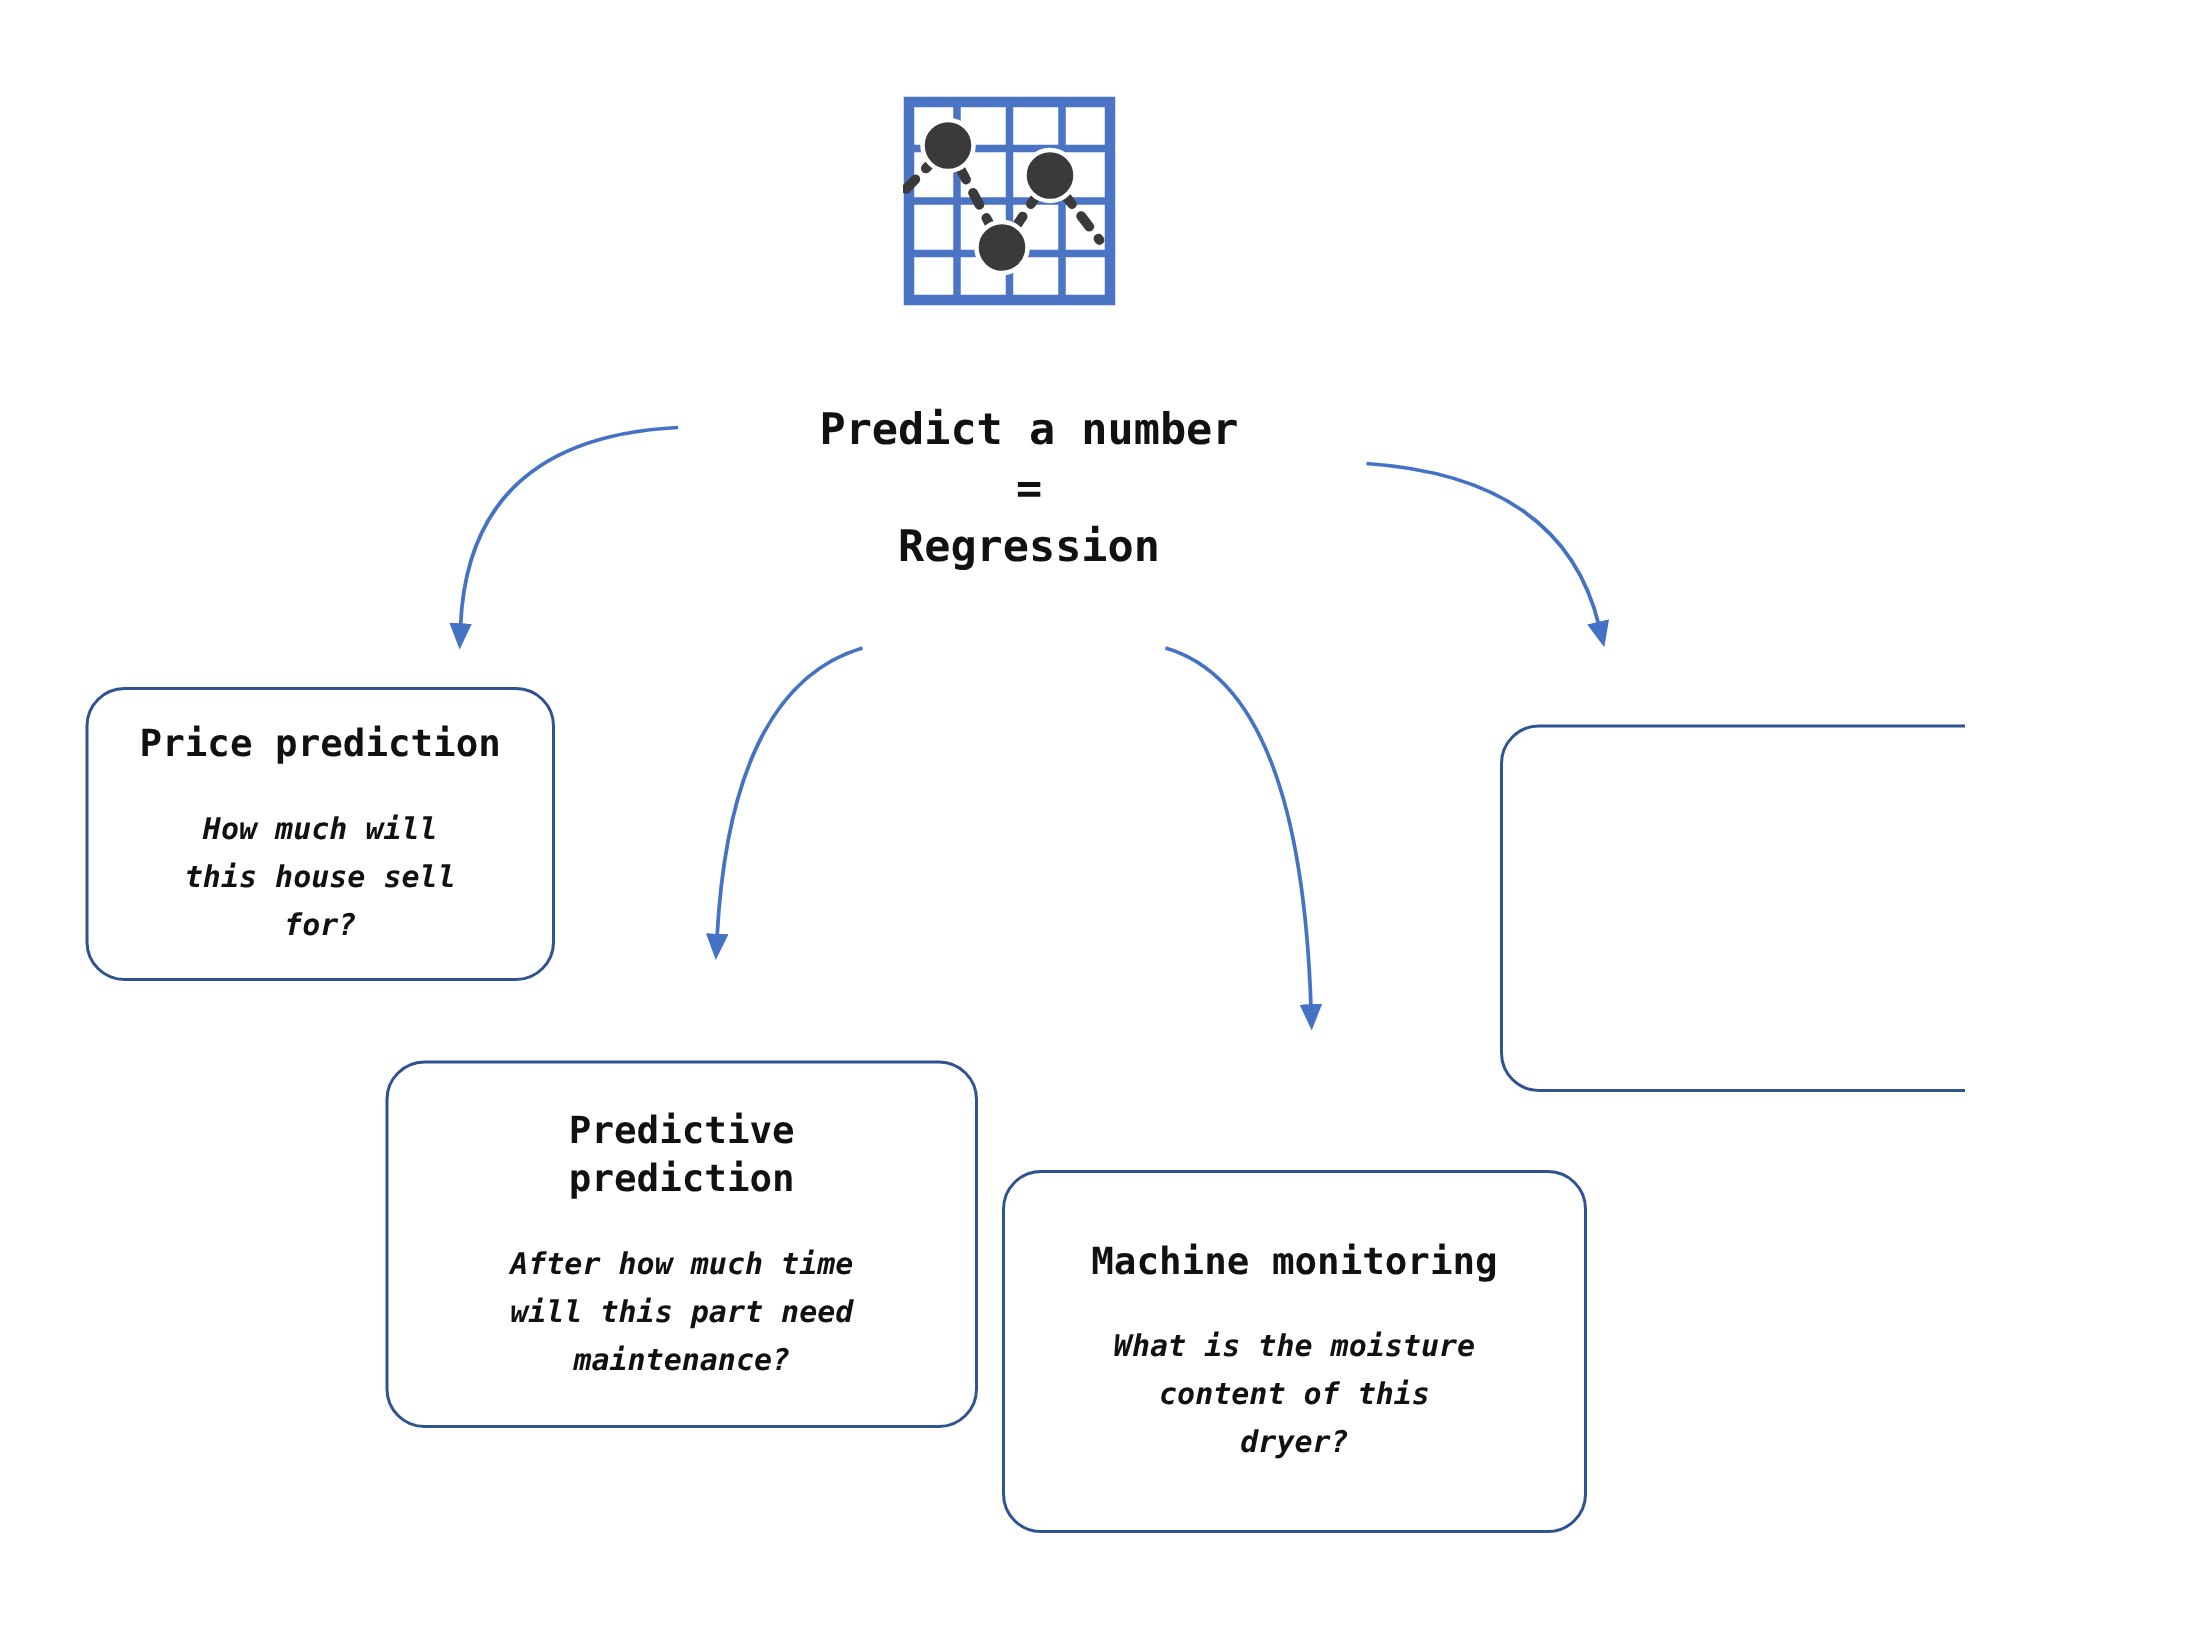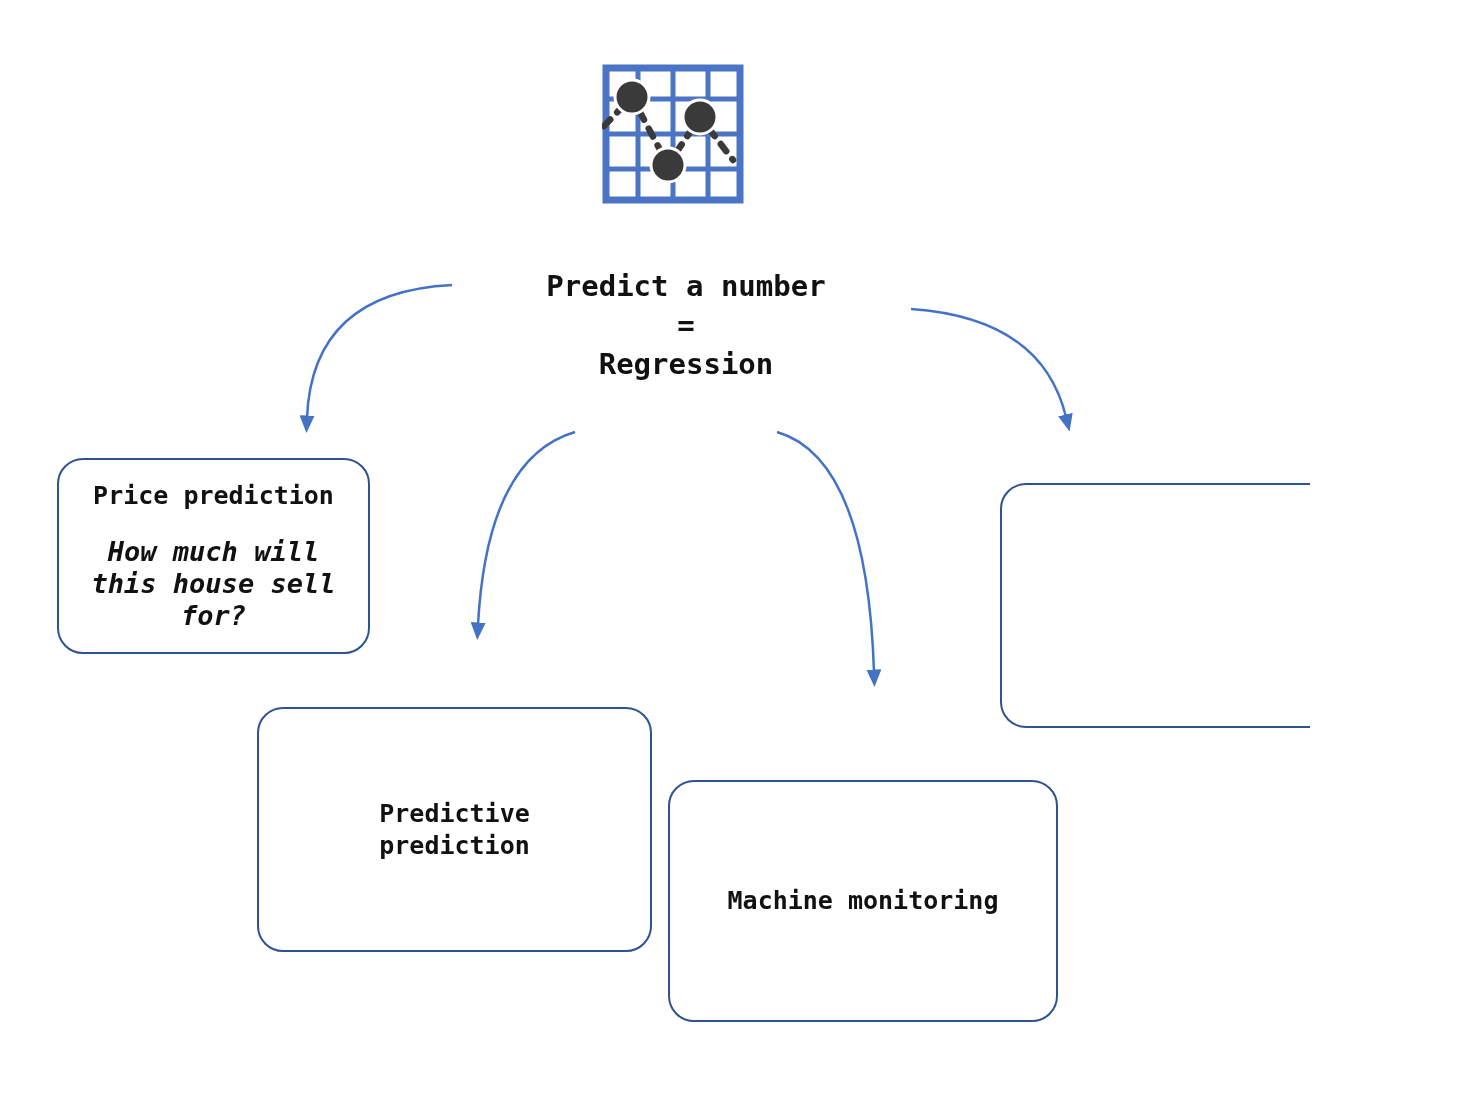--- a/index.html
+++ b/index.html
@@ -40,21 +40,21 @@
     justify-content:center;align-items:center;
     box-sizing:border-box;
     padding:8px 10px;
   }
   .node .title{
     font-size:25px;font-weight:700;line-height:32px;
     text-align:center;white-space:pre-line;
   }
   .node .question{
     margin-top:24px;
-    font-size:27px;font-weight:700;font-style:italic;line-height:32px;
+    font-size:20px;font-weight:700;font-style:italic;line-height:32px;
     text-align:center;white-space:pre-line;
   }
   .node-price{left:57px;top:458px;width:313px;height:196px;}
   .node-maint{left:257px;top:707px;width:395px;height:245px;}
   .node-machine{left:668px;top:780px;width:390px;height:242px;}
   .node-sales{left:1000px;top:483px;width:392px;height:245px;}
 </style>
 </head>
 <body>
 
@@ -94,22 +94,28 @@
   <div class="node node-price">
     <div class="title">Price prediction</div>
     <div class="question">How much will
 this house sell
 for?</div>
   </div>
 
   <div class="node node-maint">
     <div class="title">Predictive
 prediction</div>
+    <div class="question">After how much time
+will this part need
+maintenance?</div>
   </div>
 
   <div class="node node-machine">
     <div class="title">Machine monitoring</div>
+    <div class="question">What is the moisture
+content of this
+dryer?</div>
   </div>
 
   <div class="node node-sales">
   </div>
 
 </div>
 
 </body></html>

